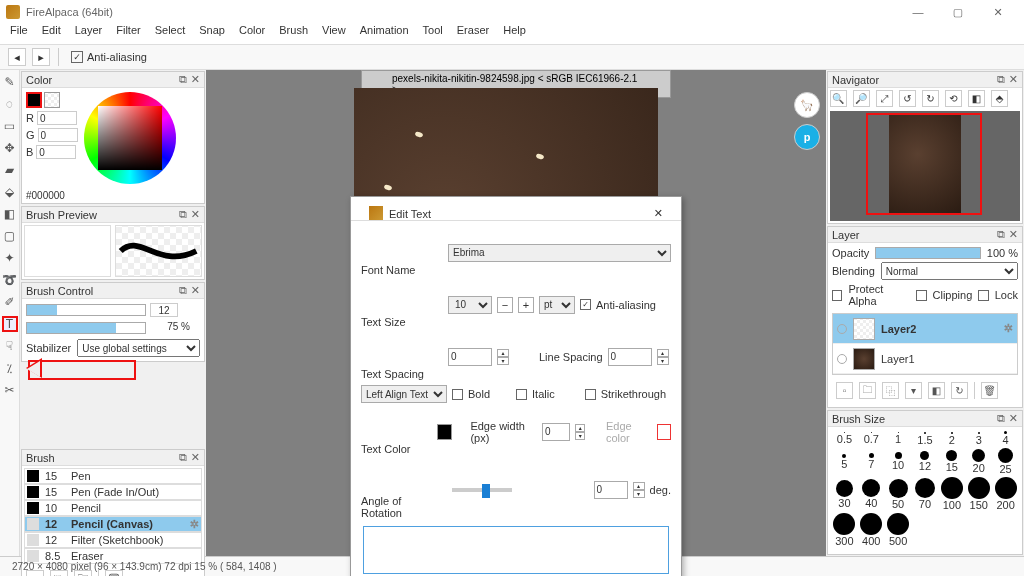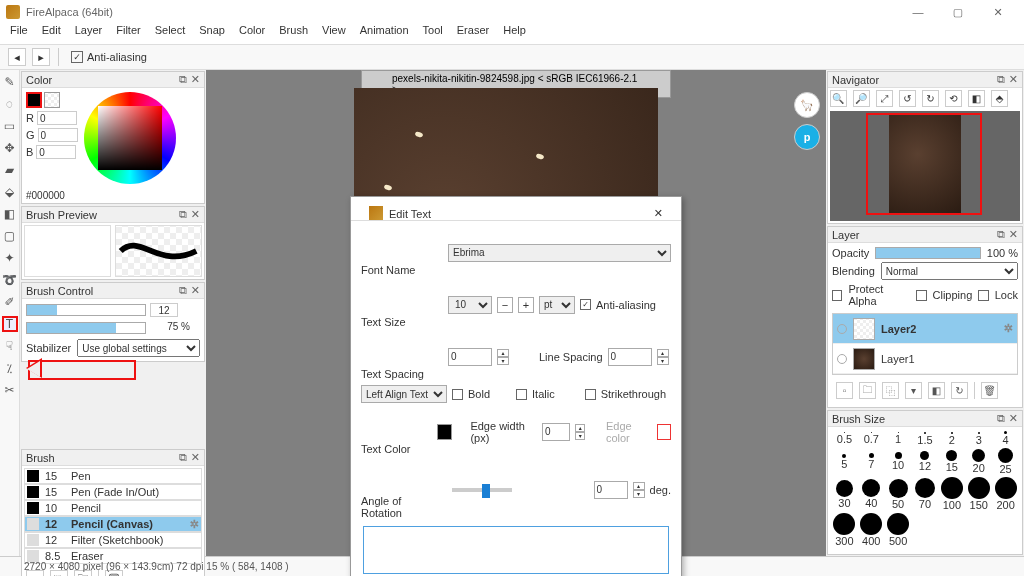--- a/index.html
+++ b/index.html
@@ -103,21 +103,21 @@
 .layerrow .thumb { width:22px; height:22px; border:1px solid #aaa; background:#fff; }
 .layerrow .thumb.checker { background:repeating-conic-gradient(#eee 0 25%,#fff 0 50%) 0/6px 6px; }
 .layerrow .thumb.img { background:radial-gradient(circle,#5a4030,#2a1b12); }
 .layerrow.sel { background:#8ecaed; font-weight:bold; }
 .layerrow .gear { margin-left:auto; color:#888; }
 .layerbtns { display:flex; gap:6px; padding:4px; }
 .layerbtns .ib { width:17px; height:17px; border:1px solid #ccc; font-size:10px; display:flex; align-items:center; justify-content:center; color:#555; }
 .bsbody { padding:4px; display:grid; grid-template-columns:repeat(7,1fr); gap:2px; text-align:center; font-size:9px; }
 .bsbody .cell { display:flex; flex-direction:column; align-items:center;justify-content:center; }
 .bsbody .dot { background:#000; border-radius:50%; }
-.statusbar { height:20px; border-top:1px solid #ccc; background:#f8f8f8; display:flex; align-items:center; padding:0 24px; font-size:10px; color:#555; }
+.statusbar { height:20px; border-top:1px solid #ccc; background:#f8f8f8; display:flex; align-items:center; padding:0 12px; font-size:10px; color:#555; }
 </style>
 </head>
 <body>
 
 <div class="titlebar">
   <div class="app-icon"></div>
   <div class="title">FireAlpaca (64bit)</div>
   <div class="tb-btn">—</div>
   <div class="tb-btn">▢</div>
   <div class="tb-btn">✕</div>

